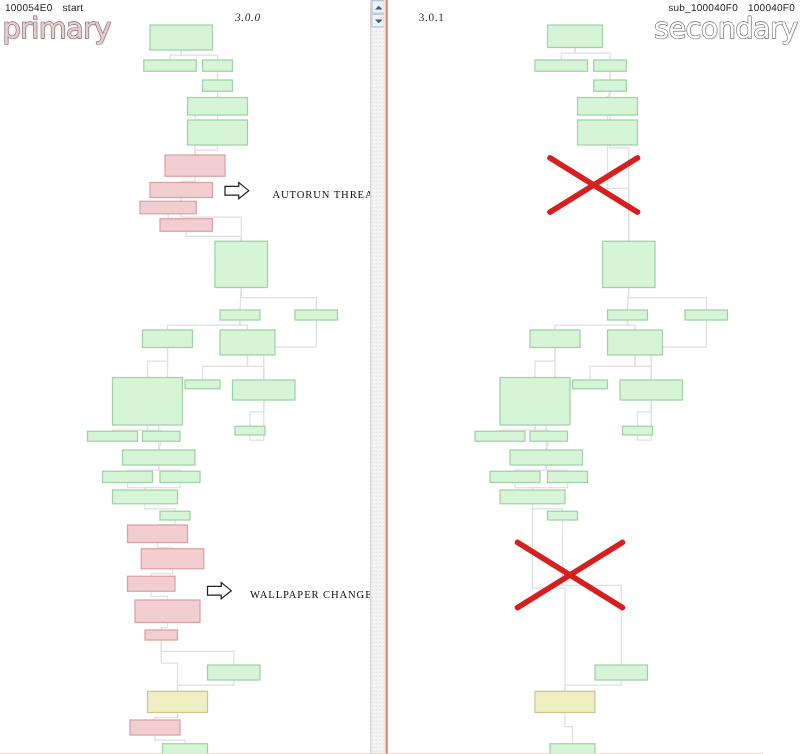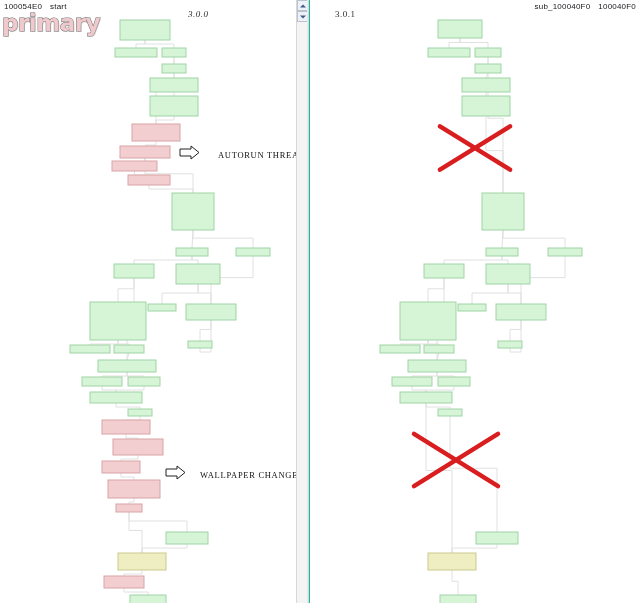--- a/index.html
+++ b/index.html
@@ -2,42 +2,42 @@
 <html><head>
 <meta charset="utf-8">
 <title>Flowgraph Diff</title>
 <style>
   html,body{margin:0;padding:0;background:#ffffff;}
   body{
     font-family:"Liberation Sans", sans-serif;
     width:640px;height:603px;overflow:hidden;position:relative;
     -webkit-font-smoothing:none;
   }
-  #root{position:relative;width:640px;height:603px;background:#14b8a6;}
+  #root{position:relative;width:640px;height:603px;background:#c2410c;}
 
   
   .panel{position:absolute;top:0;height:603px;overflow:hidden;background:#fff;}
   #panel-primary{left:0;width:296px;}
   #panel-secondary{left:310px;width:330px;}
 
   
   .ida-head{
     position:absolute;top:2px;
     font-family:"Liberation Sans", sans-serif;
     font-size:8px;color:#16181c;letter-spacing:.2px;white-space:nowrap;
   }
   #head-primary{left:4px;}
   #head-secondary{right:4px;text-align:left;padding-left:18px;}
   .ida-head .gap{display:inline-block;width:8px;}
 
   
   .watermark{
     position:absolute;top:11px;
     font-family:"DejaVu Sans", sans-serif;
-    font-size:23px;font-weight:bold;line-height:24px;
+    font-size:23px;font-weight:normal;line-height:24px;
     letter-spacing:-0.5px;
     color:#f0c9cd;
     -webkit-text-stroke:1px #6b6b6b;
     paint-order:stroke fill;
     white-space:nowrap;
     text-shadow:1px 1px 0 rgba(150,150,150,.35);
   }
   #wm-primary{left:2px;}
   #wm-secondary{right:2px;color:#ffffff;}
 
@@ -203,20 +203,21 @@
       </div>
   </div>
   <div id="divider"></div>
 
   <div class="panel" id="panel-secondary">
 
     <div class="ida-head" id="head-secondary">
       <span>sub_100040F0</span><span class="gap"></span><span>100040F0</span>
     </div>
 
+    <div class="watermark" id="wm-secondary">secondary</div>
 
     <div class="version" id="ver-secondary" style="left:25px;">3.0.1</div>
 
     <div class="graph" id="graph-secondary">
         <svg width="330" height="603">
           <g>
             <path d="M150,38 L150,42.5 L139,42.5 L139,48" fill="none" stroke="#e0e0e0" stroke-width="1"></path>
             <path d="M150,38 L150,42.5 L178,42.5 L178,48" fill="none" stroke="#e0e0e0" stroke-width="1"></path>
             <path d="M178,57 L178,64" fill="none" stroke="#e0e0e0" stroke-width="1"></path>
             <path d="M178,73 L176,78" fill="none" stroke="#e0e0e0" stroke-width="1"></path>

